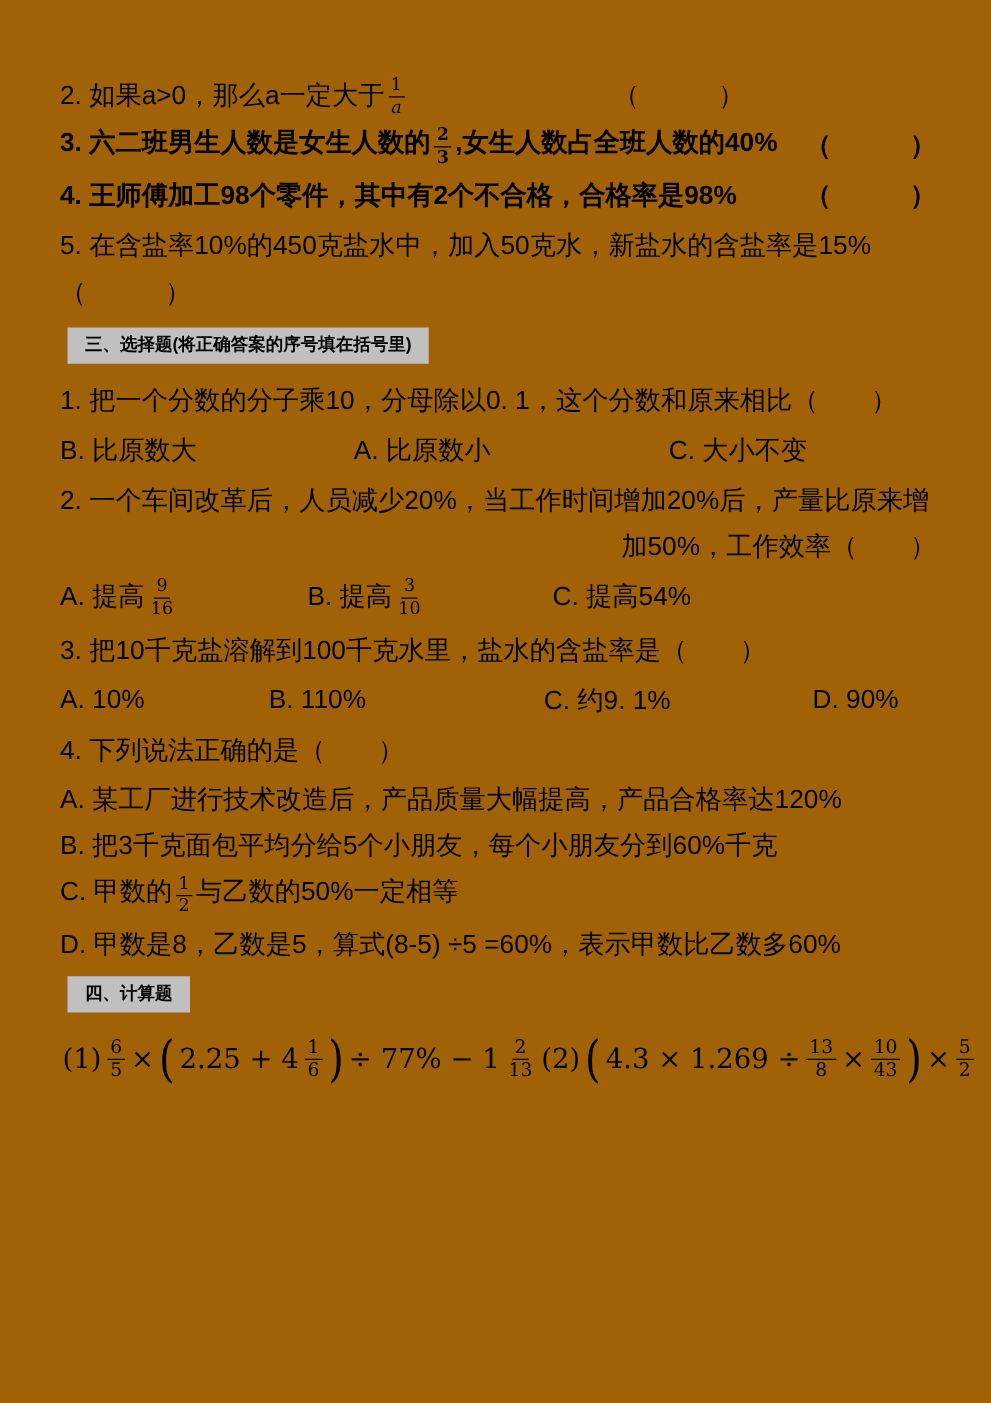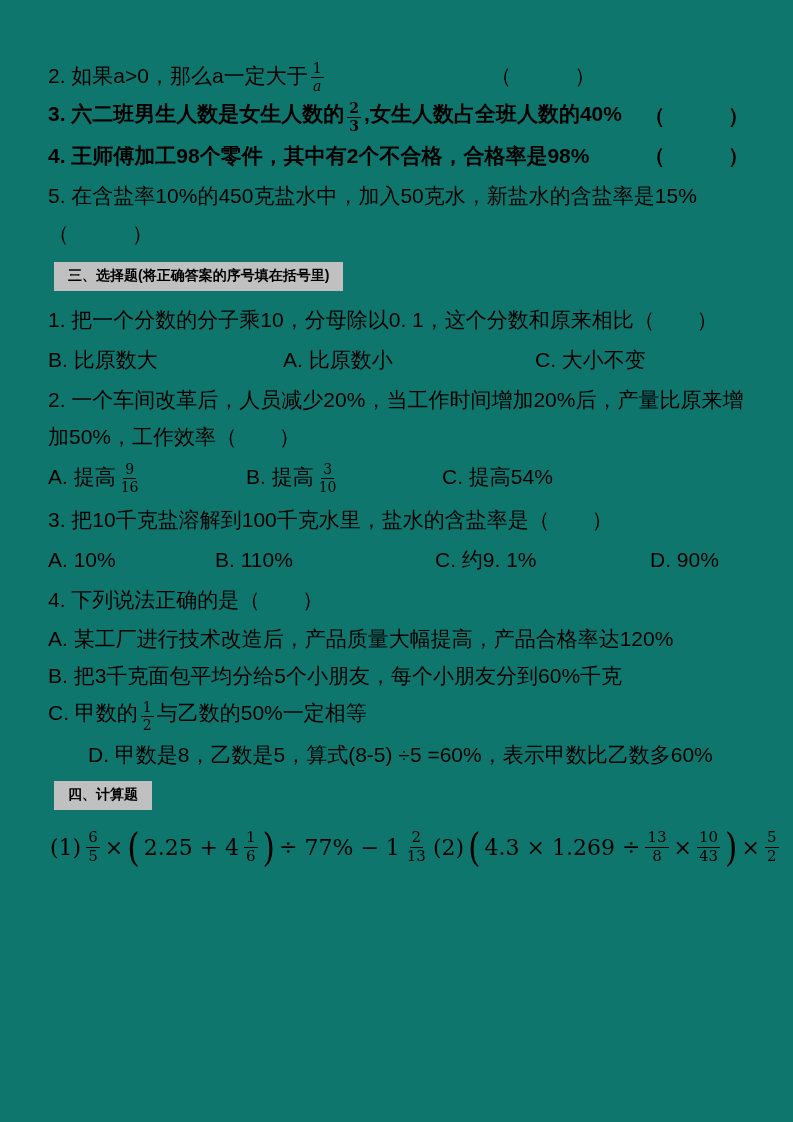--- a/index.html
+++ b/index.html
@@ -1,19 +1,19 @@
 <!DOCTYPE html>
 <html><head>
 <meta charset="utf-8">
 <style>
   html,body{margin:0;padding:0;background:#ffffff;}
   .page{
     position:relative;
     width:793px;height:1122px;
-    background:#0f766e;color:#000000;
+    background:#a16207;color:#000000;
     font-family:"Liberation Sans","DejaVu Sans",sans-serif;
     font-size:21px;
     box-sizing:border-box;
     padding:56px 44px 0 48px;
     overflow:hidden;
   }
   .row{display:flex;align-items:center;height:40px;white-space:nowrap;}
   .row.tall{height:46px;}
   .between{justify-content:space-between;font-weight:bold;}
   
@@ -94,21 +94,21 @@
   </div>
   <div class="row">
     <span class="optcol" style="width:235px;">B. 比原数大</span>
     <span class="optcol" style="width:252px;">A. 比原数小</span>
     <span class="optcol">C. 大小不变</span>
   </div>
 
   <div class="row">
     <span>2. 一个车间改革后，人员减少20%，当工作时间增加20%后，产量比原来增</span>
   </div>
-  <div class="row" style="height:34px;">
+  <div class="row" style="height:34px;justify-content:flex-end;">
     <span>加50%，工作效率（　　）</span>
   </div>
   <div class="row tall">
     <span class="optcol" style="width:198px;">
         <span>A. 提高</span>
         <span class="frac">
           <span class="fn">9</span>
           <span class="fd">16</span>
         </span>
       </span>
@@ -140,21 +140,21 @@
   </div>
   <div class="row" style="height:36px;">
     <span>B. 把3千克面包平均分给5个小朋友，每个小朋友分到60%千克</span>
   </div>
   <div class="row tall" style="height:42px;">
     <span><span>C. 甲数的</span><span class="frac">
           <span class="fn">1</span>
           <span class="fd">2</span>
         </span><span>与乙数的50%一定相等</span></span>
   </div>
-  <div class="row" style="height:38px;margin-left:40px;">
+  <div class="row" style="height:38px;">
     <span>D. 甲数是8，乙数是5，算式(8-5) ÷5 =60%，表示甲数比乙数多60%</span>
   </div>
 
   <div class="banner-wrap" style="height:42px;">
     <span class="banner">四、计算题</span>
   </div>
 
   <div class="formula-row">
     <span class="formula f1box">
       <span class="txt">(1)</span>

